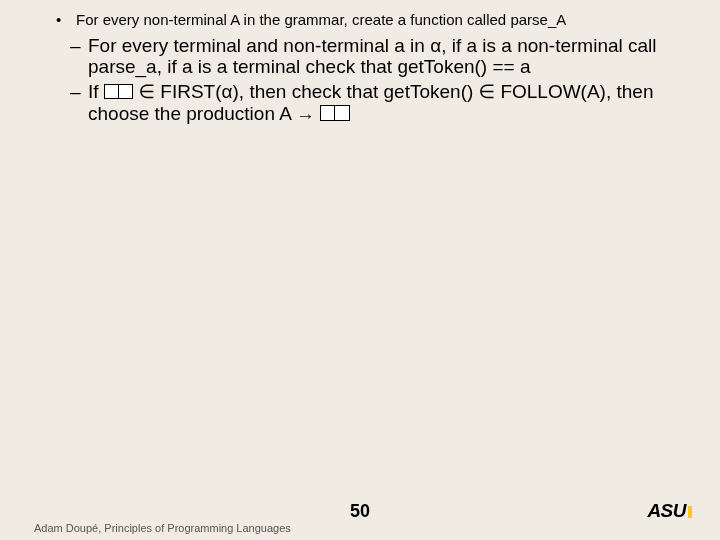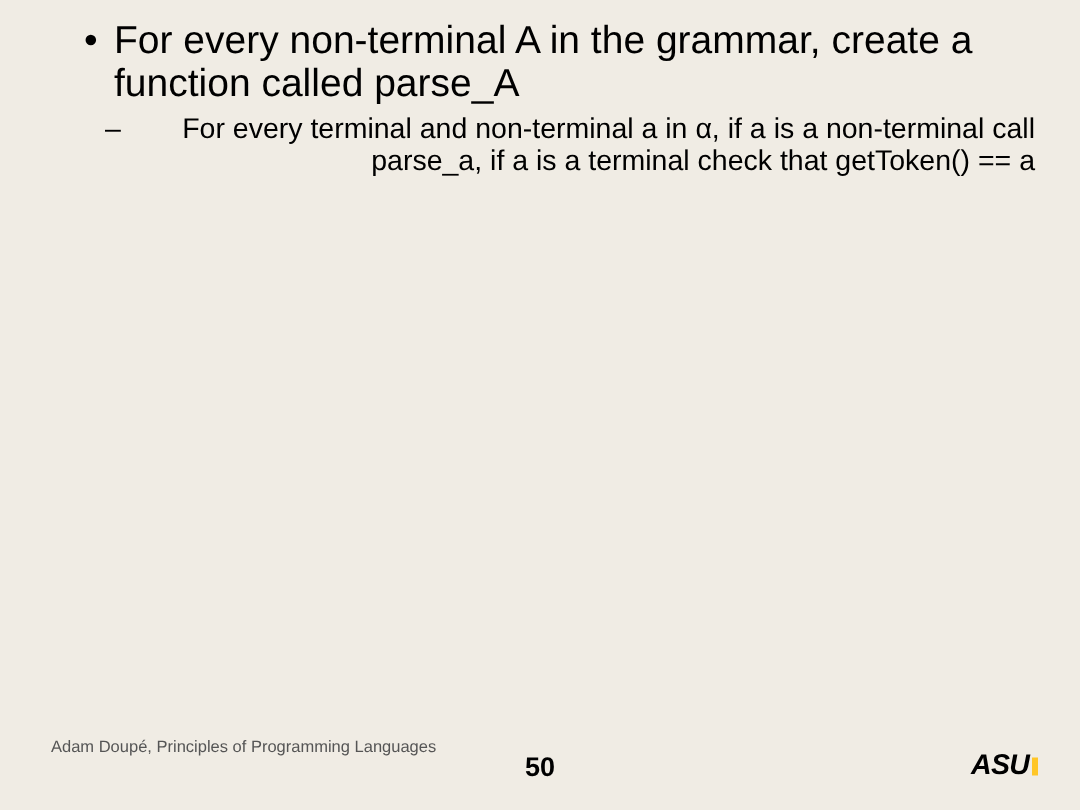--- a/index.html
+++ b/index.html
@@ -23,57 +23,56 @@
     text-align: center;
     font-size: 33px;
     line-height: 1.1;
     margin: 6px 0 18px 0;
     font-weight: normal;
   }
   ul.top {
     list-style: none;
     padding: 0 0 0 26px;
     margin: 0;
-    font-size: 26px;
+    font-size: 15px;
     line-height: 1.12;
   }
   ul.top > li {
     position: relative;
     padding-left: 20px;
     margin-bottom: 4px;
   }
   ul.top > li::before {
     content: "•";
     position: absolute;
     left: 0;
     top: 0;
   }
   ul.sub {
     list-style: none;
     padding: 0 0 0 40px;
     margin: 6px 0 6px 0;
     font-size: 19px;
     line-height: 1.12;
-    text-align: right;
   }
   ul.sub > li {
     position: relative;
     padding-left: 18px;
     margin-bottom: 4px;
   }
   ul.sub > li::before {
     content: "–";
     position: absolute;
     left: 0;
     top: 0;
   }
   .footer-left {
     position: absolute;
     left: 34px;
-    bottom: 36px;
+    bottom: 6px;
     font-size: 11px;
     color: #555;
   }
   .footer-page {
     position: absolute;
     left: 50%;
     transform: translateX(-50%);
     bottom: 18px;
     font-size: 18px;
     font-weight: bold;
@@ -114,20 +113,23 @@
 
 <div class="slide">
 
 
   <ul class="top">
     <li>For every non-terminal A in the grammar, create a function called parse_A</li>
   </ul>
 
   <ul class="sub">
     <li>For every terminal and non-terminal a in α, if a is a non-terminal call parse_a, if a is a terminal check that getToken() == a</li>
+    <li>
+      <span>If </span><span class="box tight"></span><span class="box"></span><span> ∈ FIRST(α), then check that getToken() ∈ FOLLOW(A), then choose the production A → </span><span class="box tight"></span><span class="box"></span>
+    </li>
   </ul>
 
 
   <div class="footer-left">Adam Doupé, Principles of Programming Languages</div>
   <div class="footer-page">50</div>
   <div class="footer-logo">
     <span class="asu">ASU</span><span class="bar"></span>
   </div>
 
 </div>

